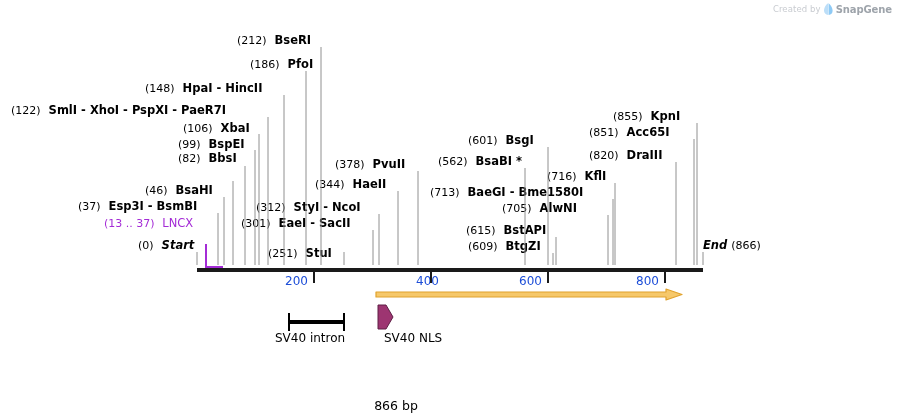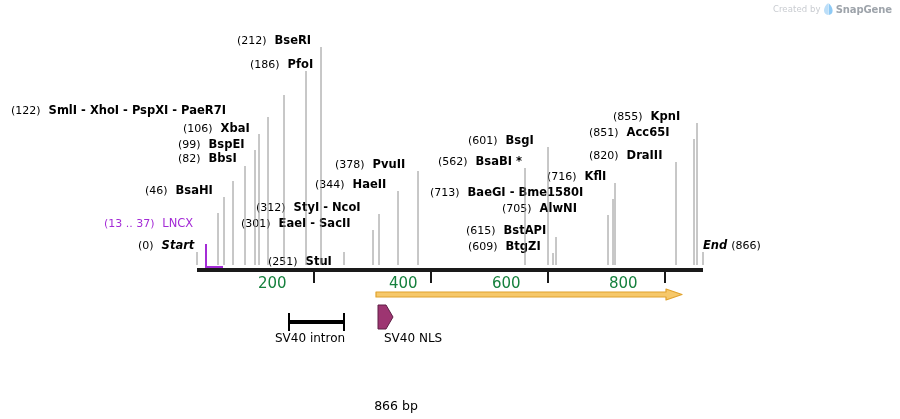--- a/index.html
+++ b/index.html
@@ -53,22 +53,23 @@
     position: absolute;
     background: #1a1a1a;
   }
   .tickmark {
     position: absolute;
     background: #1a1a1a;
     width: 2px;
   }
   .ticklabel {
     position: absolute;
-    font-size: 15px;
-    color: #15803d;
+    font-size: 12px;
+    color: #1d4ed8;
+    text-align: right;
   }
 
   .feat-bar {
     position: absolute;
     background: #000;
   }
   .feat-cap {
     position: absolute;
     background: #000;
     width: 2px;
@@ -116,58 +117,66 @@
   </div>
 
   <div class="lbl" style="left:237px; top:34px;">
     <span class="pos" style="margin-right: 4px;">(212)</span>
     <span class="nm">BseRI</span>
   </div>
   <div class="lbl" style="left:250px; top:58px;">
     <span class="pos" style="margin-right: 4px;">(186)</span>
     <span class="nm">PfoI</span>
   </div>
+  <div class="lbl" style="left:145px; top:82px;">
+    <span class="pos" style="margin-right: 4px;">(148)</span>
+    <span class="nm">HpaI - HincII</span>
+  </div>
   <div class="lbl" style="left:11px; top:104px;">
     <span class="pos" style="margin-right: 4px;">(122)</span>
     <span class="nm">SmlI - XhoI - PspXI - PaeR7I</span>
   </div>
   <div class="lbl" style="left:183px; top:122px;">
     <span class="pos" style="margin-right: 4px;">(106)</span>
     <span class="nm">XbaI</span>
   </div>
   <div class="lbl" style="left:178px; top:138px;">
     <span class="pos" style="margin-right: 4px;">(99)</span>
     <span class="nm">BspEI</span>
   </div>
   <div class="lbl" style="left:178px; top:152px;">
     <span class="pos" style="margin-right: 4px;">(82)</span>
     <span class="nm">BbsI</span>
   </div>
   <div class="lbl" style="left:145px; top:184px;">
     <span class="pos" style="margin-right: 4px;">(46)</span>
     <span class="nm">BsaHI</span>
   </div>
+  <div class="lbl" style="left:78px; top:200px;">
+    <span class="pos" style="margin-right: 4px;">(37)</span>
+    <span class="nm">Esp3I - BsmBI</span>
+  </div>
 
   <div class="lbl" style="left:335px; top:158px;">
     <span class="pos" style="margin-right: 4px;">(378)</span>
     <span class="nm">PvuII</span>
   </div>
   <div class="lbl" style="left:315px; top:178px;">
     <span class="pos" style="margin-right: 4px;">(344)</span>
     <span class="nm">HaeII</span>
   </div>
   <div class="lbl" style="left:256px; top:201px;">
     <span class="pos" style="margin-right: 4px;">(312)</span>
     <span class="nm">StyI - NcoI</span>
   </div>
   <div class="lbl" style="left:241px; top:217px;">
     <span class="pos" style="margin-right: 4px;">(301)</span>
     <span class="nm">EaeI - SacII</span>
   </div>
-  <div class="lbl" style="left:268px; top:255px;">
+  <div class="lbl" style="left:268px; top:247px;">
     <span class="pos" style="margin-right: 4px;">(251)</span>
     <span class="nm">StuI</span>
   </div>
 
   <div class="lbl" style="left:468px; top:134px;">
     <span class="pos" style="margin-right: 4px;">(601)</span>
     <span class="nm">BsgI</span>
   </div>
   <div class="lbl" style="left:438px; top:155px;">
     <span class="pos" style="margin-right: 4px;">(562)</span>

